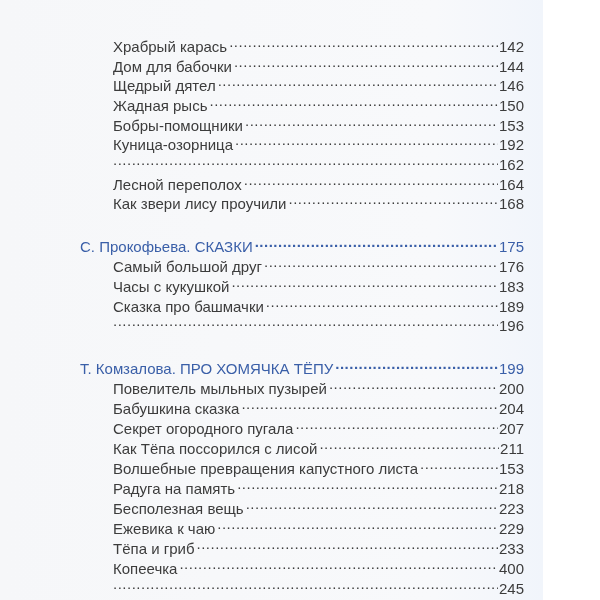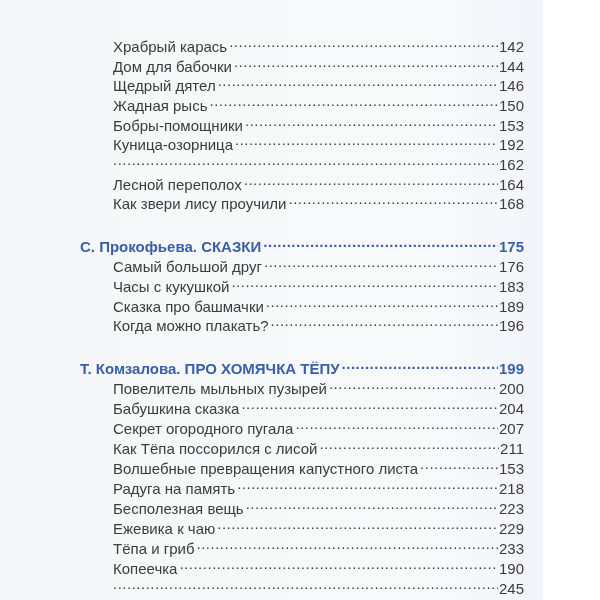--- a/index.html
+++ b/index.html
@@ -36,21 +36,21 @@
       white-space: nowrap;
       margin-top: 8px;
     }
     .row.entry {
       left: 33px;
       width: 411px;
     }
     .row.section {
       left: 0;
       width: 444px;
-      font-weight: bold;
+      font-weight: normal;
       color: #3a5fa8;
       font-size: 15px;
     }
     .title {
       flex: 0 0 auto;
       padding-right: 2px;
     }
     .leader {
       flex: 1 1 auto;
       overflow: hidden;
@@ -139,21 +139,20 @@
     <span class="title">Часы с кукушкой</span>
     <span class="leader"></span>
     <span class="page-num">183</span>
   </div>
   <div class="row entry" style="top:284px">
     <span class="title">Сказка про башмачки</span>
     <span class="leader"></span>
     <span class="page-num">189</span>
   </div>
   <div class="row entry" style="top:303px">
-    <span class="title">Когда можно плакать?</span>
     <span class="leader"></span>
     <span class="page-num">196</span>
   </div>
 
   <div class="row section" style="top:346px">
     <span class="title">Т. Комзалова. ПРО ХОМЯЧКА ТЁПУ</span>
     <span class="leader"></span>
     <span class="page-num">199</span>
   </div>
   <div class="row entry" style="top:366px">
@@ -197,20 +196,20 @@
     <span class="page-num">229</span>
   </div>
   <div class="row entry" style="top:526px">
     <span class="title">Тёпа и гриб</span>
     <span class="leader"></span>
     <span class="page-num">233</span>
   </div>
   <div class="row entry" style="top:546px">
     <span class="title">Копеечка</span>
     <span class="leader"></span>
-    <span class="page-num">190</span>
+    <span class="page-num">400</span>
   </div>
   <div class="row entry" style="top:566px">
     <span class="leader"></span>
     <span class="page-num">245</span>
   </div>
 
 </div>
 
 </body></html>

